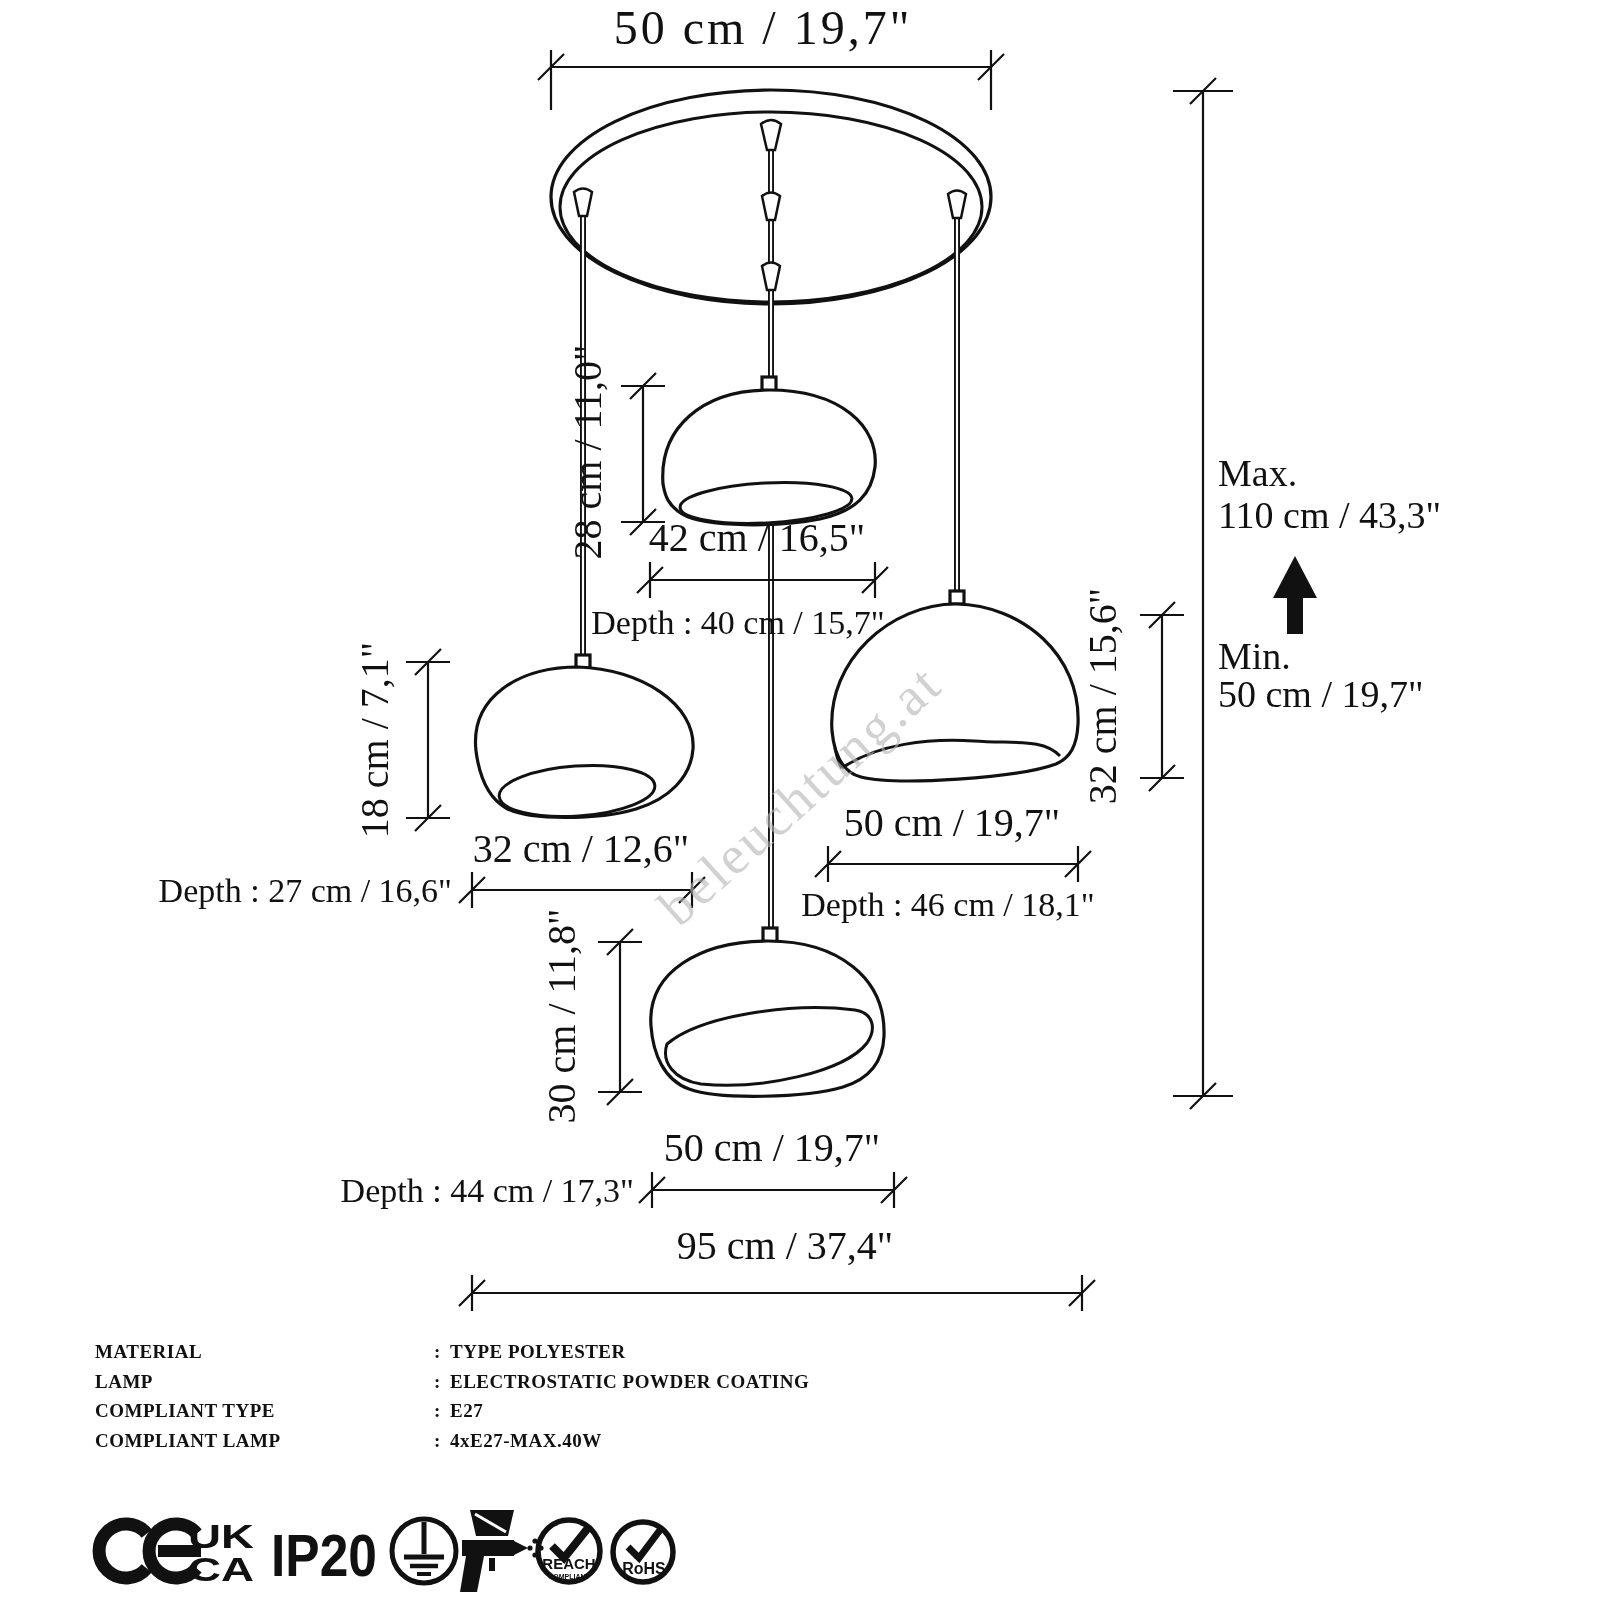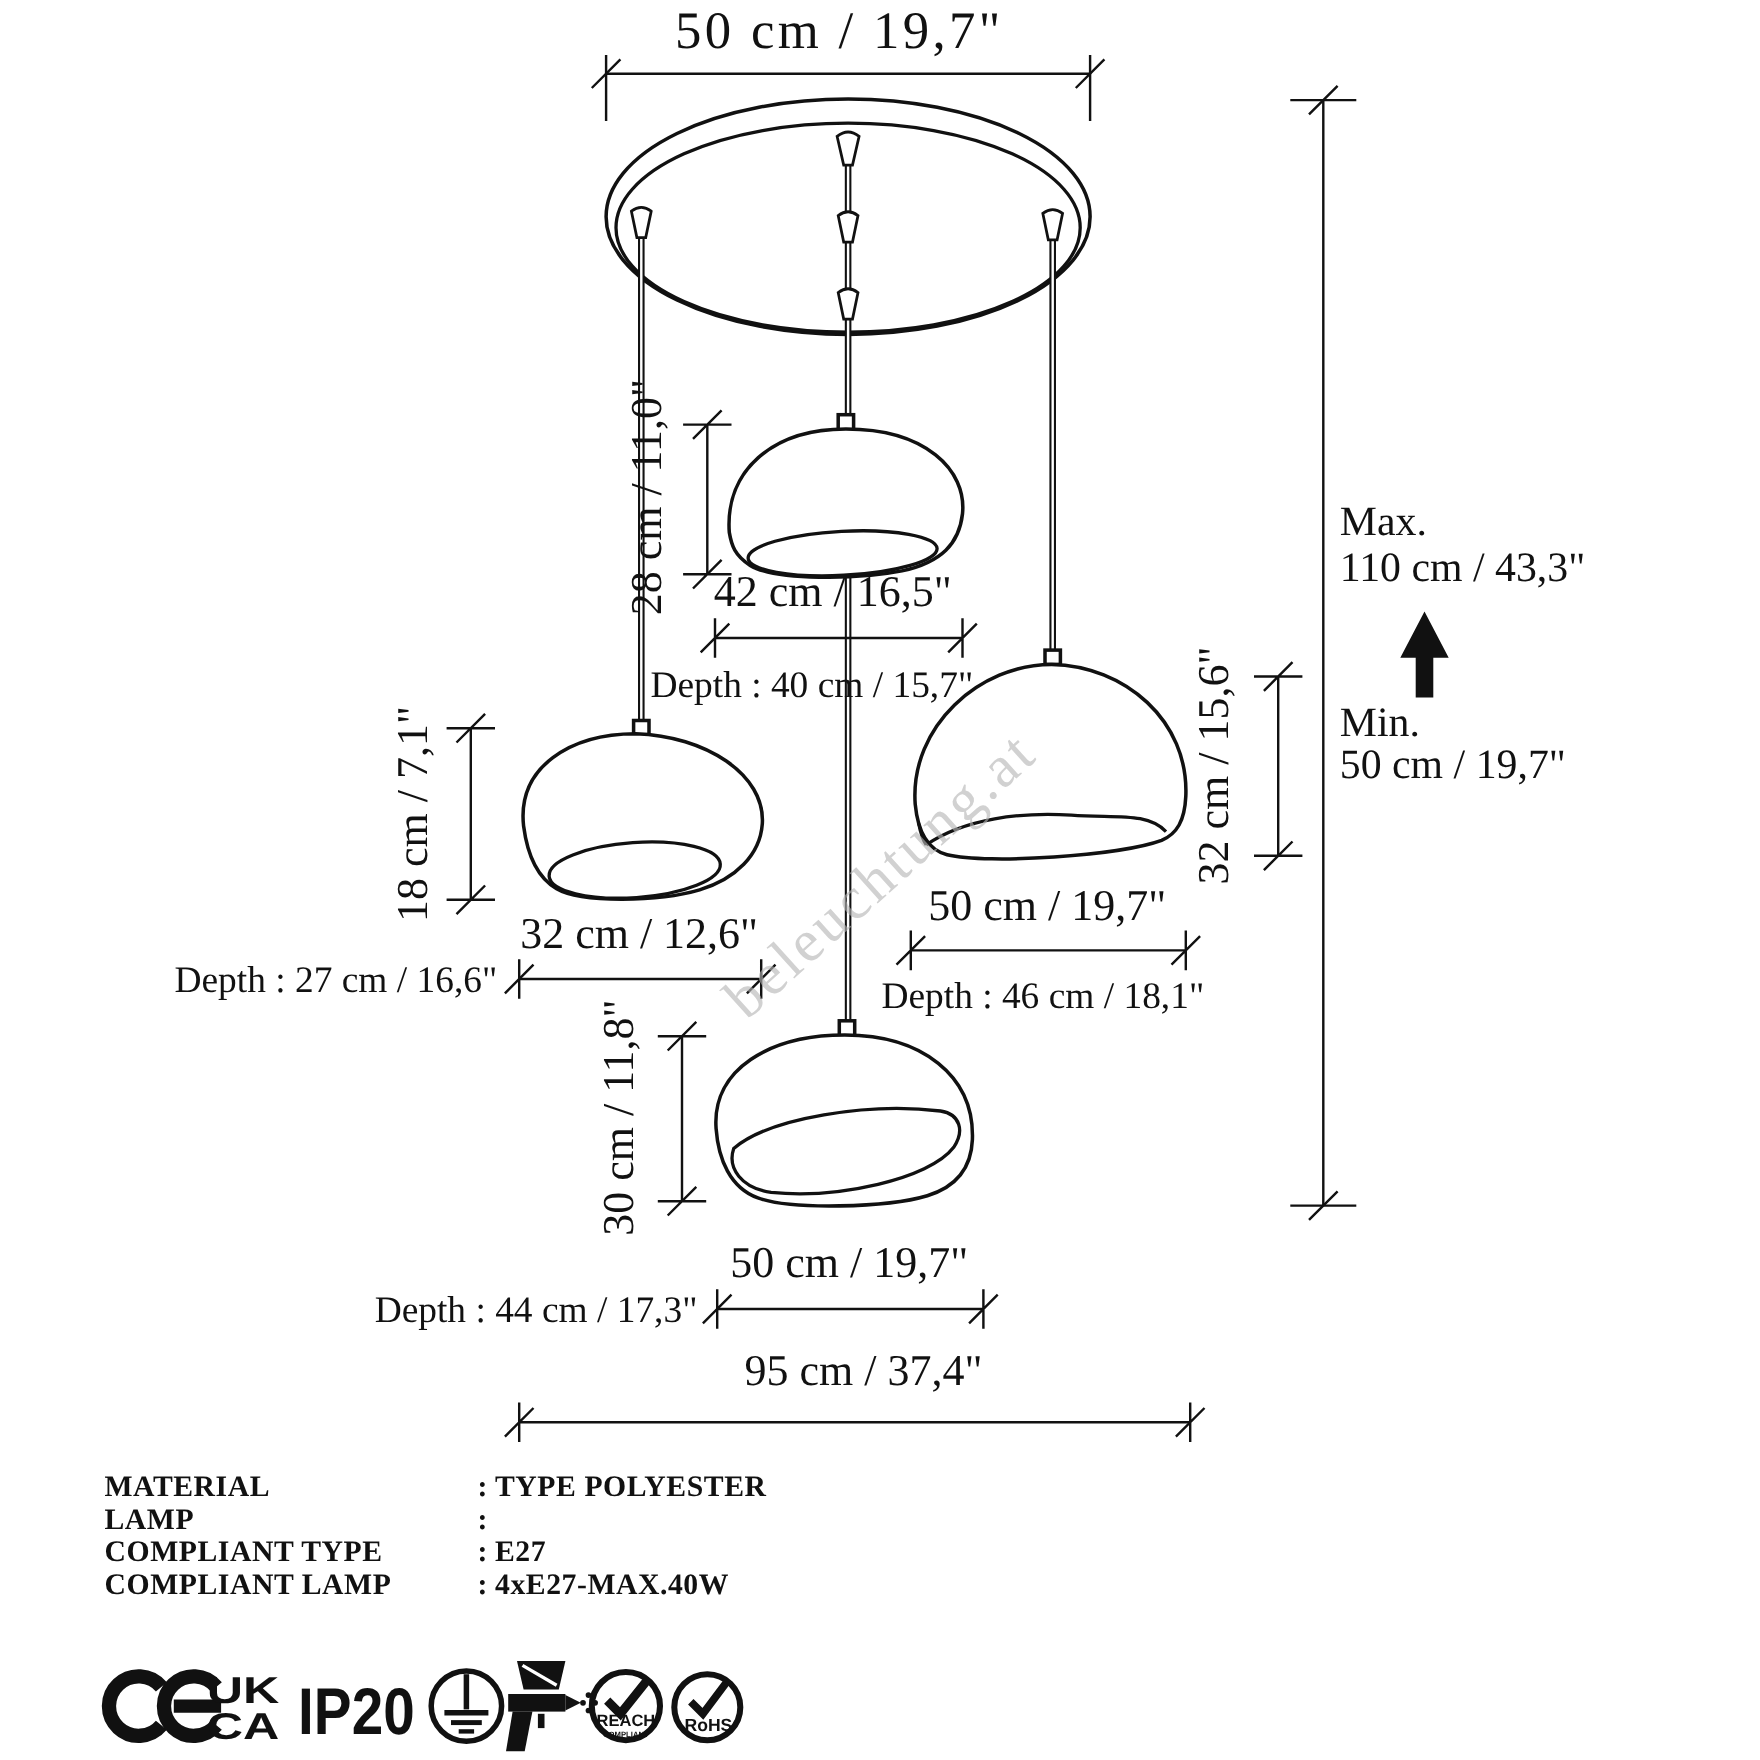--- a/index.html
+++ b/index.html
@@ -12,21 +12,21 @@
   .depth-t{font-size:34px;}
   .mm-t{font-size:38px;}
   .cert-sans{font-family:"Liberation Sans",sans-serif;font-weight:bold;}
   .outline{fill:#fff;stroke:#111;stroke-width:3.2px;}
   .thin{fill:none;stroke:#111;stroke-width:3px;}
   .dim{fill:none;stroke:#111;stroke-width:2.2px;}
   .cord{stroke:#111;stroke-width:6px;}
   .cord-core{stroke:#fff;stroke-width:2.2px;}
   .watermark{position:absolute;left:800px;top:795px;transform:translate(-50%,-50%) rotate(-42deg);
      font-size:54px;letter-spacing:3px;color:#b5b5b5;opacity:.62;white-space:nowrap;pointer-events:none;}
-  .specs{position:absolute;left:95px;top:1337px;font-weight:bold;font-size:27px;
+  .specs{position:absolute;left:95px;top:1337px;font-weight:bold;font-size:19px;
      line-height:29.5px;letter-spacing:.5px;white-space:nowrap;}
   .srow{display:flex;}
   .slabel{display:inline-block;width:339px;}
   .ssep{display:inline-block;width:16px;}
 </style>
 </head>
 <body>
 
 <div class="stage">
 <svg width="1600" height="1600" viewBox="0 0 1600 1600">
@@ -187,20 +187,21 @@
 
 <div class="specs">
   <div class="srow">
     <span class="slabel">MATERIAL</span>
         <span class="ssep">:</span>
         <span class="sval">TYPE POLYESTER</span>
   </div>
   <div class="srow">
     <span class="slabel">LAMP</span>
         <span class="ssep">:</span>
+        <span class="sval">ELECTROSTATIC POWDER COATING</span>
   </div>
   <div class="srow">
     <span class="slabel">COMPLIANT TYPE</span>
         <span class="ssep">:</span>
         <span class="sval">E27</span>
   </div>
   <div class="srow">
     <span class="slabel">COMPLIANT LAMP</span>
         <span class="ssep">:</span>
         <span class="sval">4xE27-MAX.40W</span>

